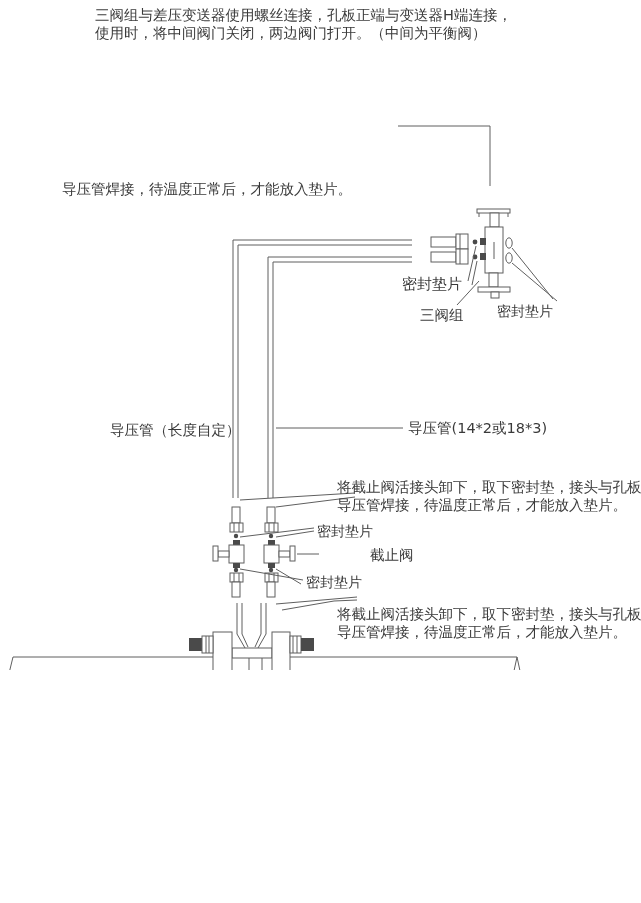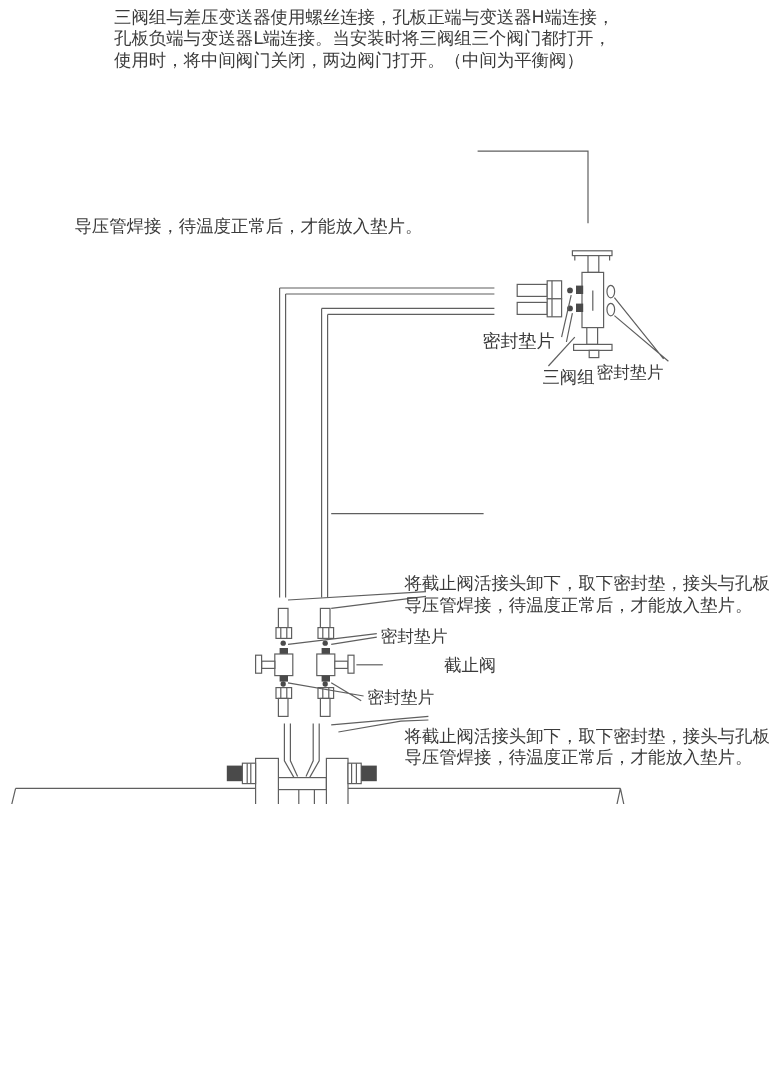--- a/index.html
+++ b/index.html
@@ -170,32 +170,33 @@
       </g>
     </g>
 
     <g>
       <path class="ln" d="M190,806 L243,897 M318,820 L243,897"></path>
     </g>
   </svg>
 
   <div class="note" style="left:95px;top:6px;font-size:14.5px;line-height:18.5px;">
     <div class="t">三阀组与差压变送器使用螺丝连接，孔板正端与变送器H端连接，</div>
-    <div class="t">孔板负端与变送器L端连接。当安装时将三阀组三个阀门都打开，</div>
     <div class="t">使用时，将中间阀门关闭，两边阀门打开。（中间为平衡阀）</div>
   </div>
 
   <div class="note" style="left:62px;top:180px;font-size:14.5px;line-height:20px;">
     <div class="t">导压管焊接，待温度正常后，才能放入垫片。</div>
   </div>
 
   <div class="t" style="left:402px;top:275px;font-size:15px;">密封垫片</div>
-  <div class="t" style="left:452px;top:306px;font-size:14.5px;">三阀组</div>
+  <div class="t" style="left:420px;top:306px;font-size:14.5px;">三阀组</div>
   <div class="t" style="left:497px;top:303px;font-size:14px;">密封垫片</div>
 
+  <div class="t" style="left:110px;top:421px;font-size:14.5px;">导压管（长度自定）</div>
+  <div class="t" style="left:408px;top:419px;font-size:14.5px;">导压管(14*2或18*3)</div>
 
   <div class="note" style="left:337px;top:478px;font-size:14.5px;line-height:21.5px;">
     <div class="t">将截止阀活接头卸下，取下密封垫，接头与孔板</div>
     <div class="t">导压管焊接，待温度正常后，才能放入垫片。</div>
   </div>
 
   <div class="t" style="left:317px;top:523px;font-size:14px;">密封垫片</div>
   <div class="t" style="left:322px;top:546px;font-size:14.5px;margin-left:48px;">截止阀</div>
   <div class="t" style="left:306px;top:574px;font-size:14px;">密封垫片</div>
 

